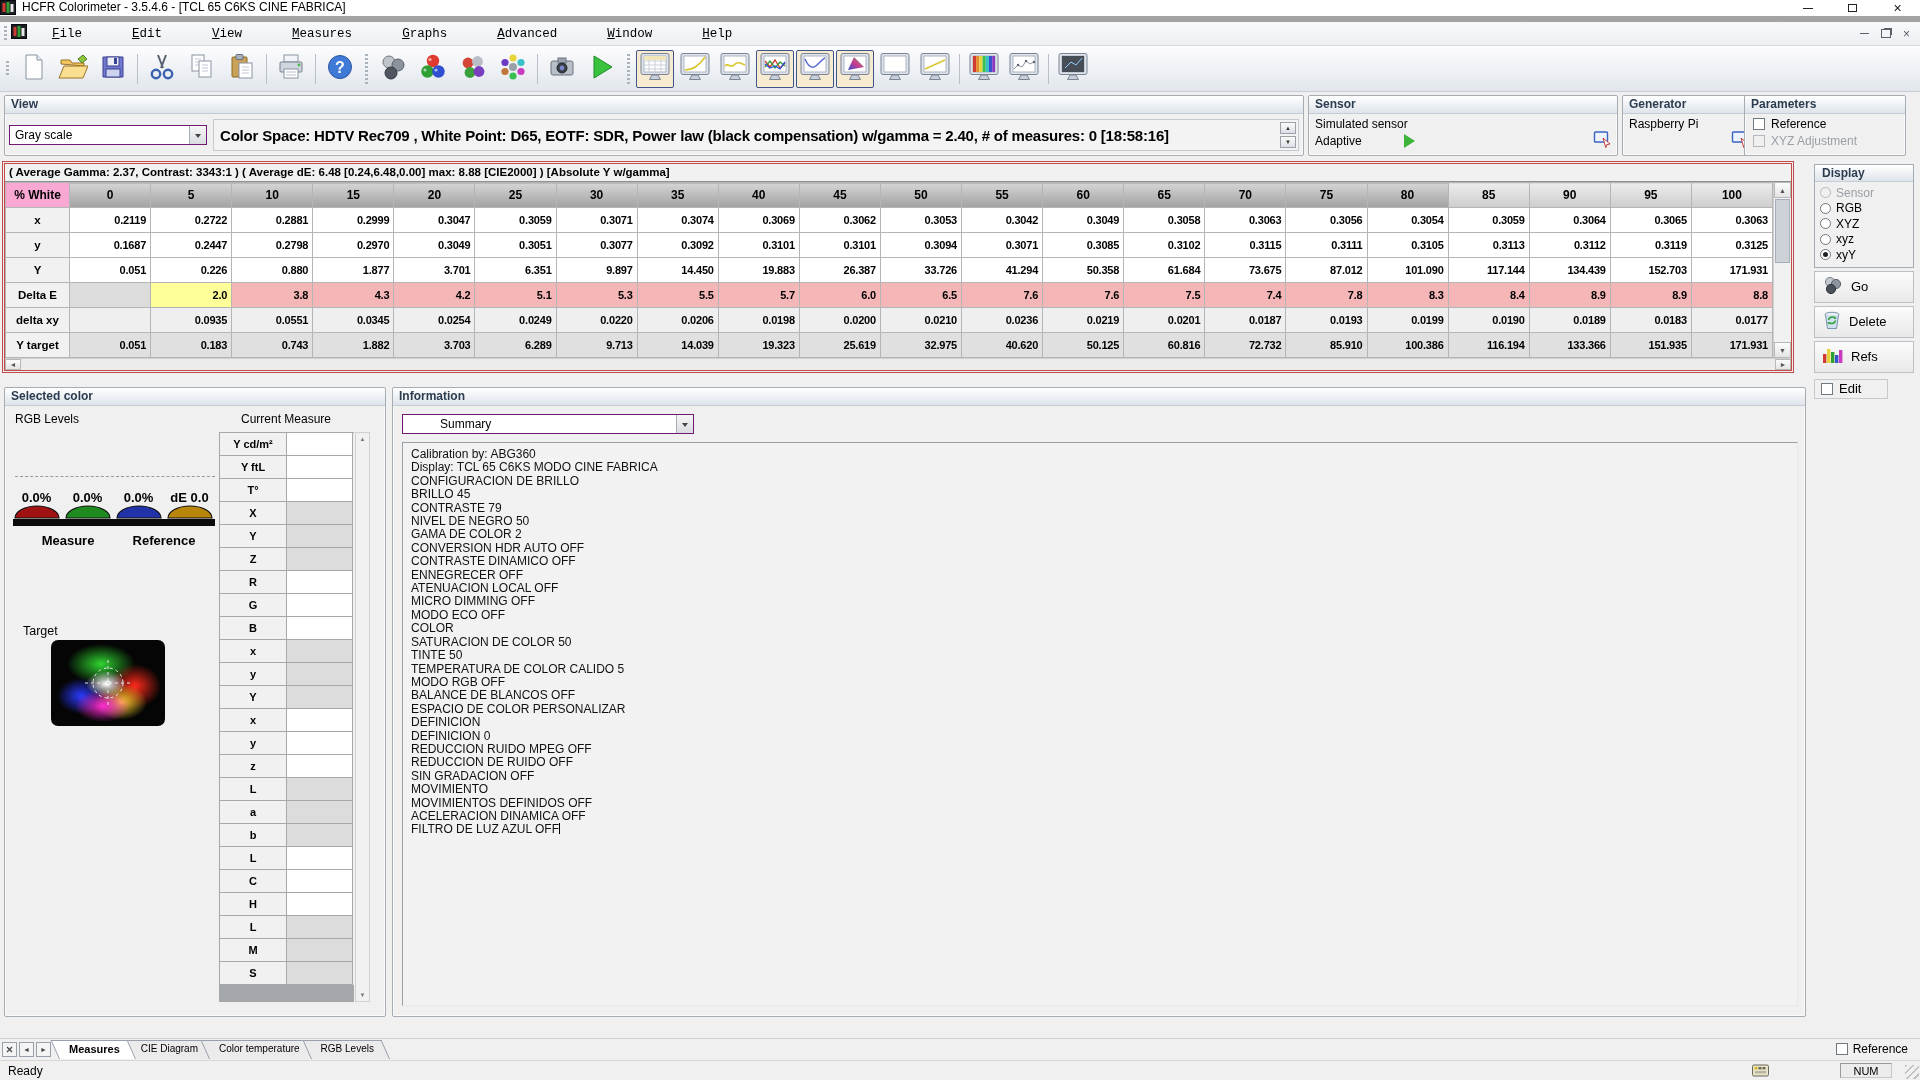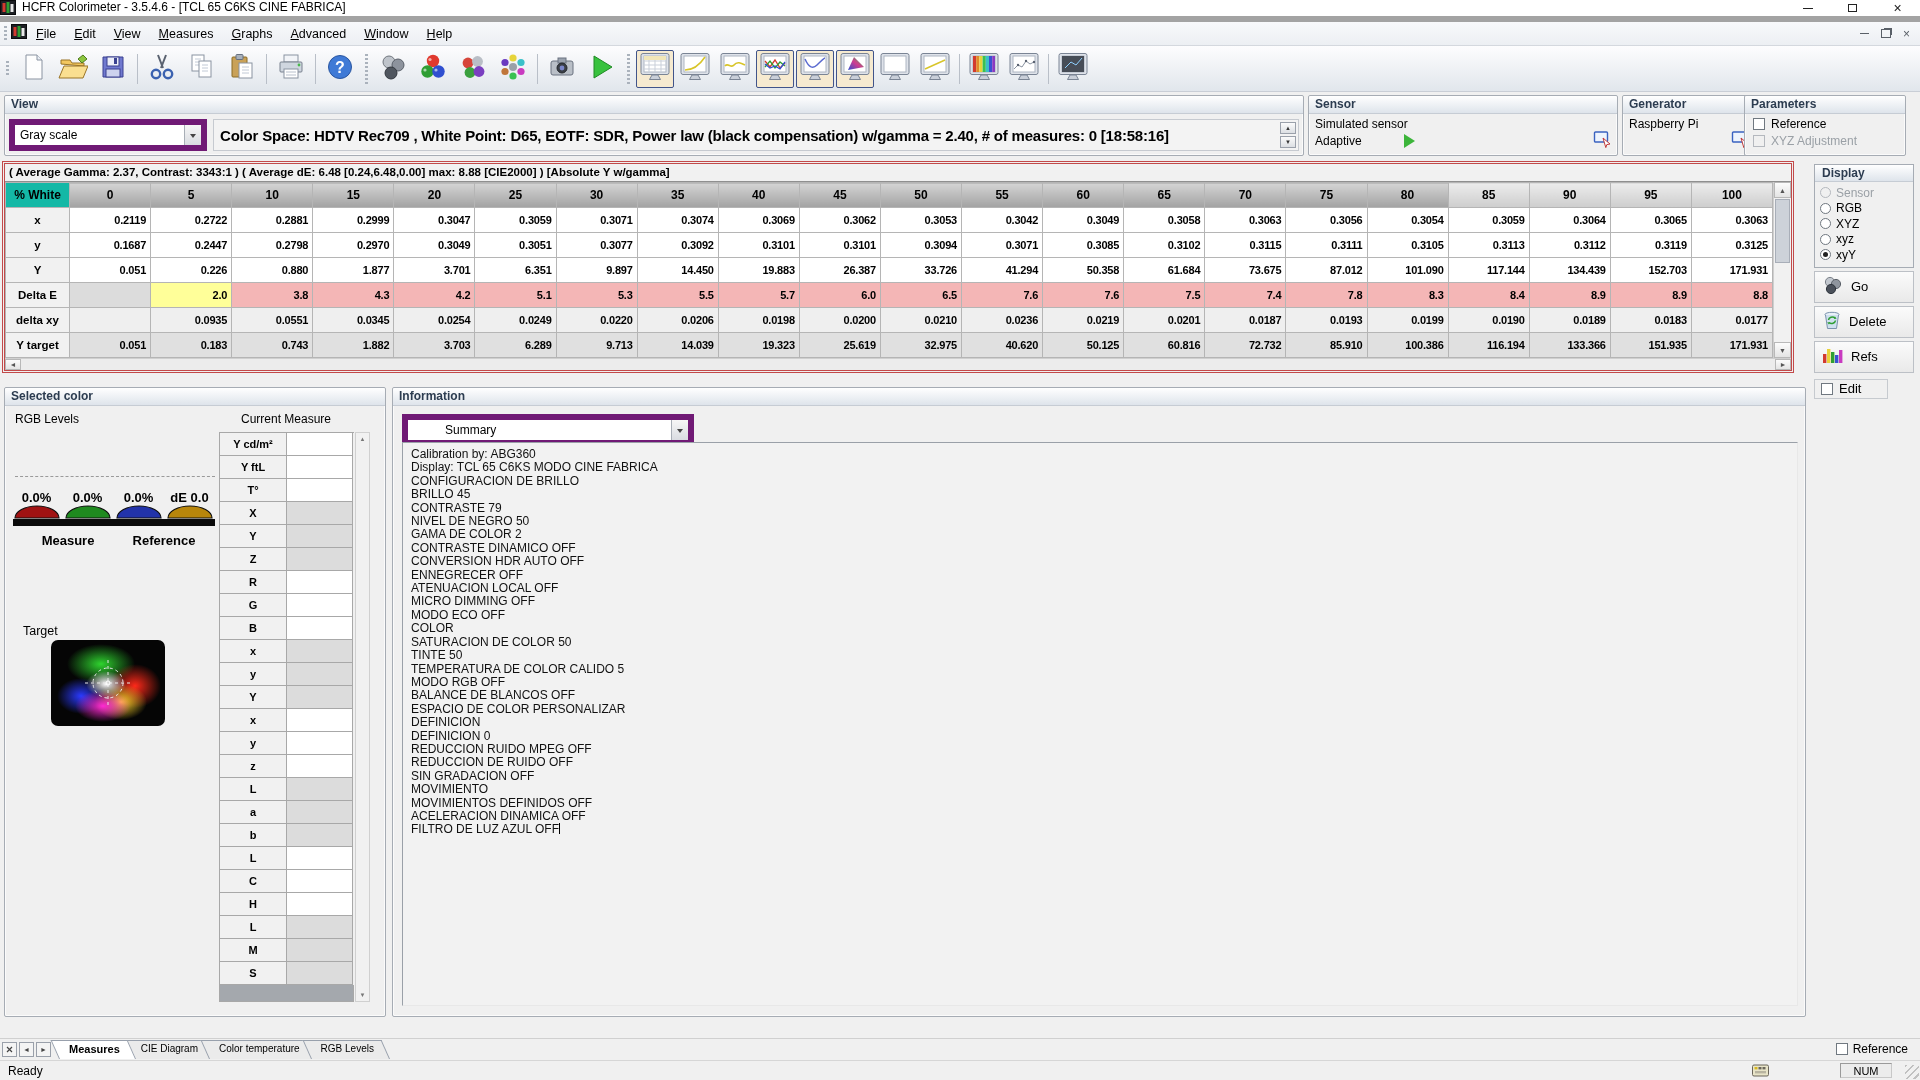--- a/index.html
+++ b/index.html
@@ -12,21 +12,21 @@
   #win-controls{margin-left:auto;display:flex;height:100%;}
   .win-ctl{width:45px;display:flex;align-items:center;justify-content:center;}
   .glyph-min{width:10px;height:1px;background:#222;}
   .glyph-max{width:9px;height:8px;border:1px solid #222;box-sizing:border-box;}
   .glyph-close{font-size:14px;line-height:1;color:#222;}
   
   #menubar{height:24px;background:linear-gradient(#f8f9fb,#eceff3);display:flex;align-items:center;
            border-bottom:1px solid #d4d8de;box-sizing:border-box;}
   .v-grip{width:3px;height:16px;margin:0 4px;
           background-image:repeating-linear-gradient(to bottom,#aab2bc 0 2px,transparent 2px 4px);}
-  .menu-item{padding:4px 9px;font-size:12.5px;}
+  .menu-item{padding:4px 25px;font-size:12.5px;font-family:Liberation Mono, monospace;}
   #mdi-controls{margin-left:auto;display:flex;align-items:center;padding-right:10px;gap:12px;}
   .mdi-min{width:9px;height:1px;background:#5a6068;}
   .mdi-restore{width:8px;height:7px;border:1px solid #5a6068;box-shadow:2px -2px 0 -1px #5a6068;}
   .mdi-close{font-size:12px;color:#5a6068;line-height:1;}
   
   #toolbar{height:46px;background:linear-gradient(#fdfdfe,#e1e6ec);border-bottom:1px solid #c9ced6;
            display:flex;align-items:center;padding:0 2px;box-sizing:border-box;}
   .tb-btn{width:38px;height:38px;display:flex;align-items:center;justify-content:center;
           border:1px solid transparent;border-radius:2px;margin:0 1px;box-sizing:border-box;}
   .tb-btn.sel{background:#f6ead0;border-color:#41548a;}
@@ -37,21 +37,21 @@
   
   .panel{position:absolute;background:#f0f0f0;border:1px solid #a6acb4;border-radius:2px;
          box-shadow:inset 0 0 0 1px #fbfbfb;box-sizing:border-box;}
   .panel-h{height:17px;line-height:17px;padding:0 6px;font-size:12px;font-weight:bold;color:#2c3c50;
            background:linear-gradient(#ffffff,#dee4eb);border-bottom:1px solid #c6ccd4;border-radius:2px 2px 0 0;}
   #panel-view{left:4px;top:95px;width:1300px;height:61px;}
   #panel-sensor{left:1308px;top:95px;width:310px;height:61px;}
   #panel-generator{left:1622px;top:95px;width:134px;height:61px;}
   #panel-parameters{left:1744px;top:95px;width:162px;height:61px;}
   #view-content{display:flex;align-items:center;height:42px;padding:0 4px;gap:6px;}
-  .combo{height:32px;background:#fff;border:6px solid #701a75;display:flex;align-items:center;
+  .combo{height:20px;background:#fff;border:1px solid #701a75;display:flex;align-items:center;
          font-size:12px;box-sizing:border-box;}
   .combo-val{flex:1;padding:0 5px;white-space:nowrap;overflow:hidden;}
   .combo-btn{width:16px;height:100%;background:linear-gradient(#f6f6f6,#d9dce1);border-left:1px solid #a8aeb6;
              display:flex;align-items:center;justify-content:center;}
   .arr-down{width:0;height:0;border:3.5px solid transparent;border-top:4.5px solid #444;margin-top:4px;}
   #view-combo{width:198px;}
   #summary-box{flex:1;height:32px;border:1px solid #c6cad0;background:#f3f3f3;display:flex;
                align-items:center;padding:0 2px 0 6px;box-sizing:border-box;}
   #summary-text{flex:1;font-size:15px;font-weight:bold;white-space:nowrap;overflow:hidden;letter-spacing:-0.2px;}
   .spinner{width:16px;height:26px;display:flex;flex-direction:column;gap:2px;margin-left:2px;}
@@ -69,21 +69,21 @@
   #grid-wrap{position:absolute;left:2px;top:161px;width:1792px;height:212px;border:1px solid #c24a4a;
              background:#f0f0f0;padding:1px;box-sizing:border-box;}
   #grid-inner{border:1px solid #c24a4a;width:100%;height:100%;box-sizing:border-box;display:flex;
               flex-direction:column;background:#fff;overflow:hidden;}
   #grid-info{height:17px;line-height:17px;font-size:11.5px;font-weight:bold;background:#f1f1f1;
              border-bottom:1px solid #8f8f8f;padding:0 4px;white-space:nowrap;}
   #grid-body{flex:1;display:flex;}
   #grid-table{border-collapse:collapse;table-layout:fixed;width:1769px;}
   #grid-table th,#grid-table td{border:1px solid #b5b5b5;height:25px;padding:0 4px;overflow:hidden;
              white-space:nowrap;box-sizing:border-box;}
-  th.corner-cell{background:#14b8a6;font-size:12px;border:1px solid #8f8f8f;}
+  th.corner-cell{background:#f9a8d4;font-size:12px;border:1px solid #8f8f8f;}
   th.colhdr{background:linear-gradient(#d4d4d4,#a2a2a2);font-size:12px;border:1px solid #8f8f8f;}
   th.colhdr.light{background:linear-gradient(#ececec,#cdcdcd);}
   td.rl{background:#f1f1f1;font-weight:bold;text-align:center;font-size:11.5px;border:1px solid #9a9a9a;}
   td.v{font-size:11px;font-weight:bold;text-align:right;letter-spacing:-0.2px;background:#fff;}
   tr.rlg td.v{background:#efefef;}
   tr.rg td.v{background:#e0e0e0;}
   tr.rde td.v{background:#f4b6b6;}
   tr.rde td.v.ok{background:#ffff99;}
   tr.rde td.v.empty{background:#dcdcdc;}
   #grid-vscroll{width:17px;background:#f1f1f1;border-left:1px solid #cfcfcf;display:flex;
@@ -977,22 +977,22 @@
       </span>
   </div>
   <div id="info-text">
       <div>Calibration by: ABG360</div>
       <div>Display: TCL 65 C6KS MODO CINE FABRICA</div>
       <div>CONFIGURACION DE BRILLO</div>
       <div>BRILLO 45</div>
       <div>CONTRASTE 79</div>
       <div>NIVEL DE NEGRO 50</div>
       <div>GAMA DE COLOR 2</div>
+      <div>CONVERSION HDR AUTO OFF</div>
       <div>CONTRASTE DINAMICO OFF</div>
-      <div>CONVERSION HDR AUTO OFF</div>
       <div>ENNEGRECER OFF</div>
       <div>ATENUACION LOCAL OFF</div>
       <div>MICRO DIMMING OFF</div>
       <div>MODO ECO OFF</div>
       <div>COLOR</div>
       <div>SATURACION DE COLOR 50</div>
       <div>TINTE 50</div>
       <div>TEMPERATURA DE COLOR CALIDO 5</div>
       <div>MODO RGB OFF</div>
       <div>BALANCE DE BLANCOS OFF</div>

